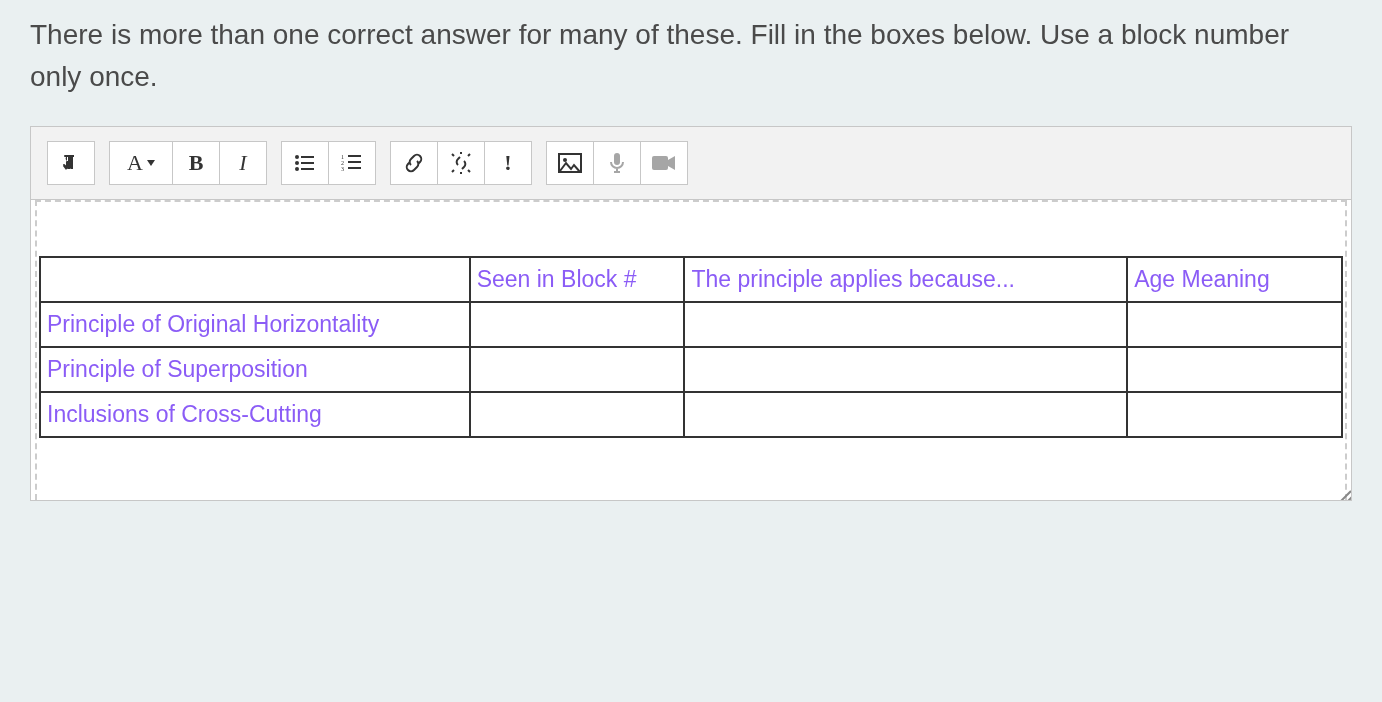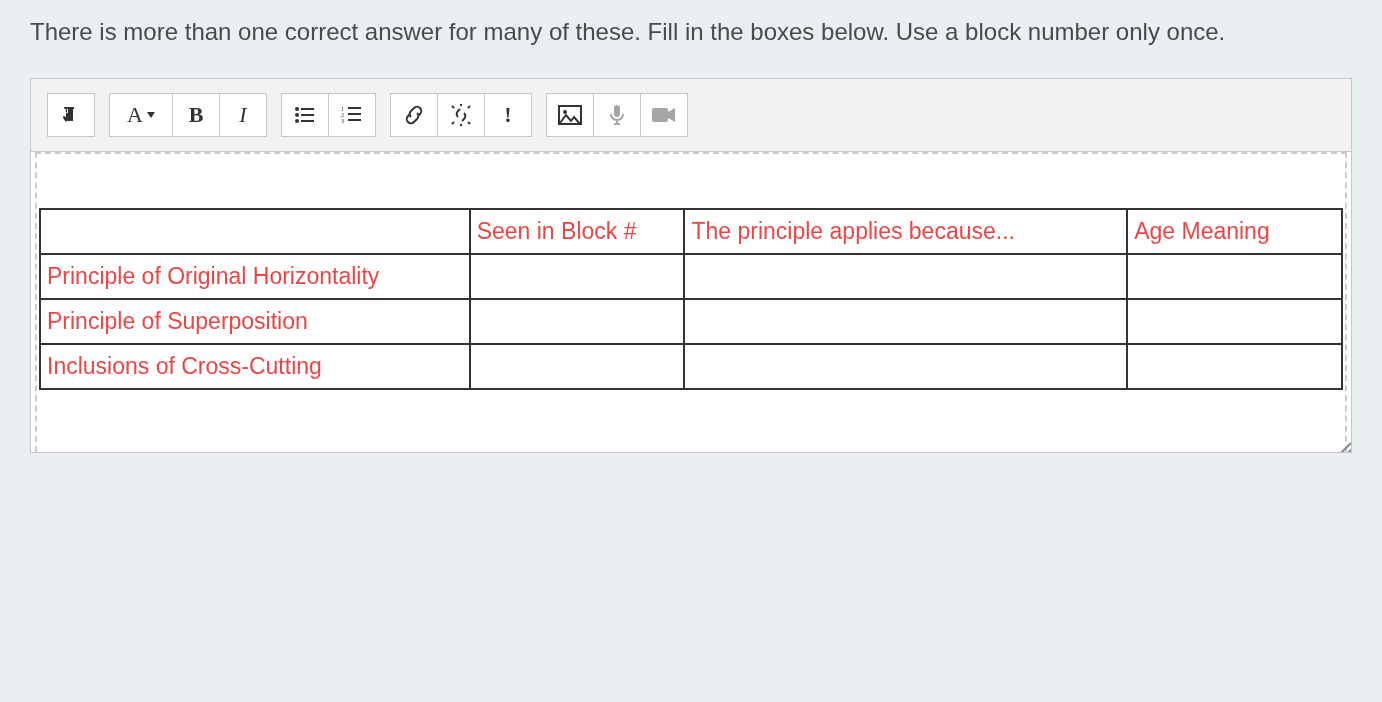--- a/index.html
+++ b/index.html
@@ -7,21 +7,21 @@
     margin: 0;
     background: #eaf0f1;
     font-family: -apple-system, BlinkMacSystemFont, "Segoe UI", Helvetica, Arial, sans-serif;
     color: #4a4a4a;
     padding: 14px 0 0 0;
   }
   .wrap {
     padding: 0 30px;
   }
   .instructions {
-    font-size: 24px;
+    font-size: 28px;
     line-height: 1.5;
     color: #4a4a4a;
     margin-bottom: 28px;
     padding-right: 40px;
   }
   .editor-area {
     border: 1px solid #c7c7c7;
     background: #fff;
   }
   .toolbar {
@@ -65,21 +65,21 @@
     min-height: 300px;
     position: relative;
   }
   .spacer-top { height: 54px; }
   table.data {
     border-collapse: collapse;
     width: calc(100% - 4px);
     margin: 0 2px;
     table-layout: fixed;
     font-size: 23px;
-    color: #ef4444;
+    color: #8b5cf6;
   }
   table.data th, table.data td {
     border: 2px solid #333;
     padding: 6px 6px;
     font-weight: normal;
     text-align: left;
     vertical-align: top;
     line-height: 1.35;
   }
   table.data th:first-child { border-left:2px solid #333; }

